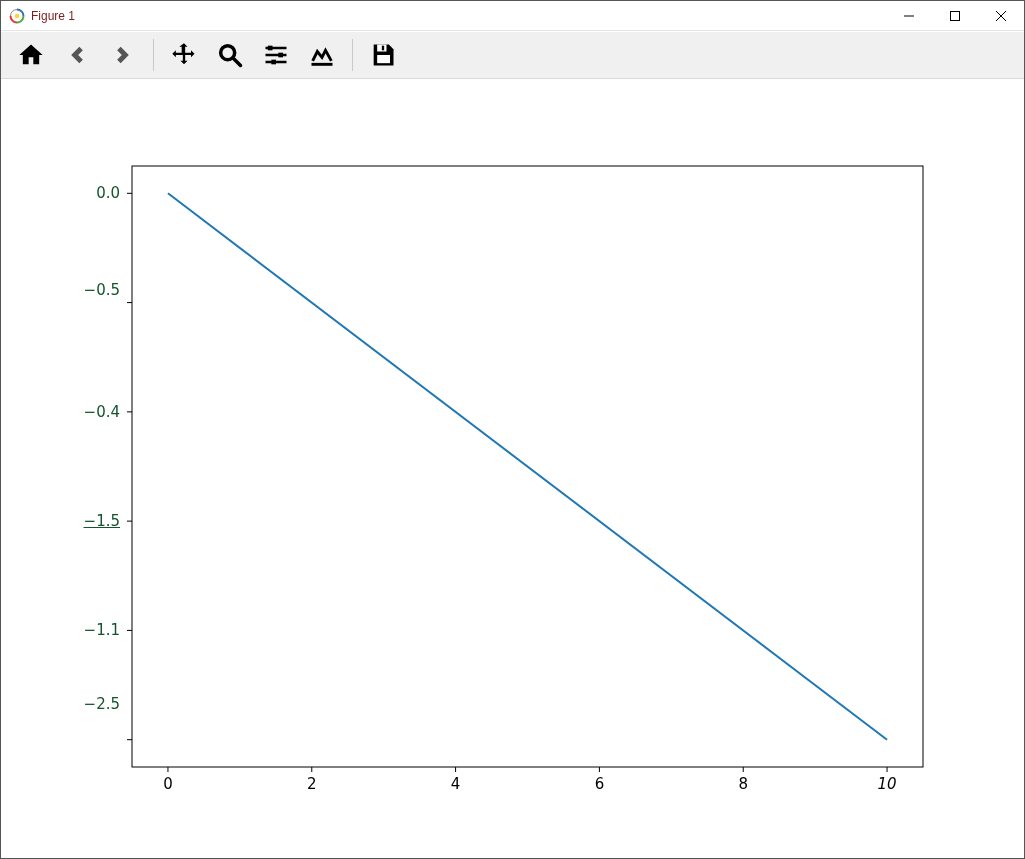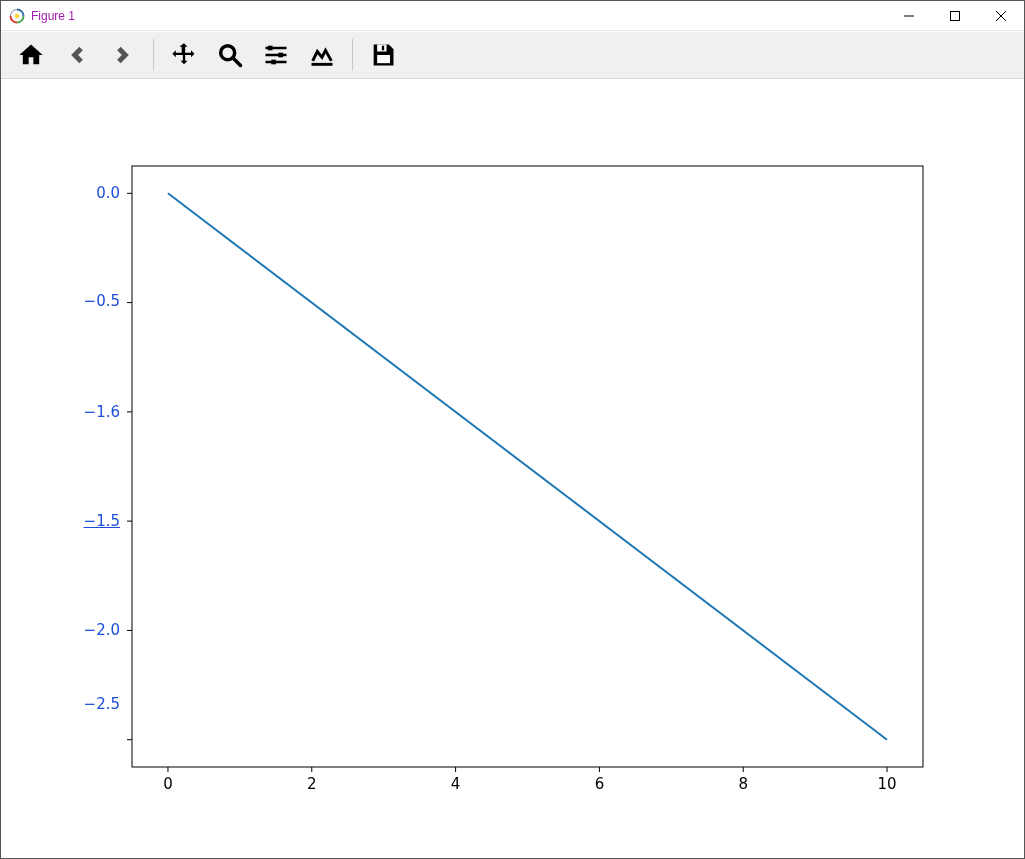--- a/index.html
+++ b/index.html
@@ -23,21 +23,21 @@
     border-bottom: 1px solid #e5e5e5;
   }
   .titlebar .app-icon {
     width: 16px; height: 16px;
     margin: 0 6px 0 8px;
     display: inline-flex;
     align-items: center; justify-content: center;
   }
   .titlebar .title {
     flex: 0 0 auto;
-    color: #a21caf;
+    color: #7f1d1d;
     font-size: 12px;
   }
   .titlebar .spacer { flex: 1 1 auto; }
   .win-btn {
     width: 46px; height: 30px;
     display: inline-flex;
     align-items: center; justify-content: center;
     color: #000;
   }
 
@@ -76,21 +76,21 @@
     left: 0; top: 0;
     width: 100%; height: 100%;
   }
   .ytick-host, .xtick-host { position: absolute; }
   .ytick-label {
     position: absolute;
     right: 0;
     transform: translateY(-50%);
     font-family: "DejaVu Sans", "Segoe UI", sans-serif;
     font-size: 15px;
-    color: #1d4ed8;
+    color: #14532d;
     white-space: nowrap;
   }
   .xtick-label {
     position: absolute;
     top: 0;
     transform: translateX(-50%);
     font-family: "DejaVu Sans", "Segoe UI", sans-serif;
     font-size: 15px;
     color: #000;
   }
@@ -192,27 +192,27 @@
       <line x1="131" y1="114.3181818181818" x2="126" y2="114.3181818181818" stroke="#000" stroke-width="1"></line>
       <line x1="131" y1="223.5909090909091" x2="126" y2="223.5909090909091" stroke="#000" stroke-width="1"></line>
       <line x1="131" y1="332.8636363636364" x2="126" y2="332.8636363636364" stroke="#000" stroke-width="1"></line>
       <line x1="131" y1="442.13636363636357" x2="126" y2="442.13636363636357" stroke="#000" stroke-width="1"></line>
       <line x1="131" y1="551.4090909090909" x2="126" y2="551.4090909090909" stroke="#000" stroke-width="1"></line>
       <line x1="131" y1="660.6818181818182" x2="126" y2="660.6818181818182" stroke="#000" stroke-width="1"></line>
       <path d="M166.95454545454544 114.3181818181818 L886.0454545454546 660.6818181818182" fill="none" stroke="#1f77b4" stroke-width="2"></path>
     </svg>
   <div id="ytick-host" class="ytick-host" style="left: 0px; top: 0px; width: 119px; height: 100%;">
       <span class="ytick-label" style="top: 114.318px;">0.0</span>
-      <span class="ytick-label" style="top: 222px;">−0.5</span>
-      <span class="ytick-label" style="top: 332.864px;">−1.6</span>
+      <span class="ytick-label" style="top: 211px;">−0.5</span>
+      <span class="ytick-label" style="top: 332.864px;">−0.4</span>
       <span class="ytick-label" style="top: 442.136px; text-decoration: underline;">−1.5</span>
-      <span class="ytick-label" style="top: 551.409px;">−2.0</span>
+      <span class="ytick-label" style="top: 551.409px;">−1.1</span>
       <span class="ytick-label" style="top: 625px;">−2.5</span>
     </div>
   <div id="xtick-host" class="xtick-host" style="left: 0px; top: 696px; width: 100%; height: 20px;">
       <span class="xtick-label" style="left: 166.955px;">0</span>
       <span class="xtick-label" style="left: 310.773px;">2</span>
       <span class="xtick-label" style="left: 454.591px;">4</span>
       <span class="xtick-label" style="left: 598.409px;">6</span>
       <span class="xtick-label" style="left: 742.227px;">8</span>
-      <span class="xtick-label" style="left: 886.045px;">10</span>
+      <span class="xtick-label" style="left: 886.045px; font-style: italic;">10</span>
     </div>
 </div>
 
 </body></html>

